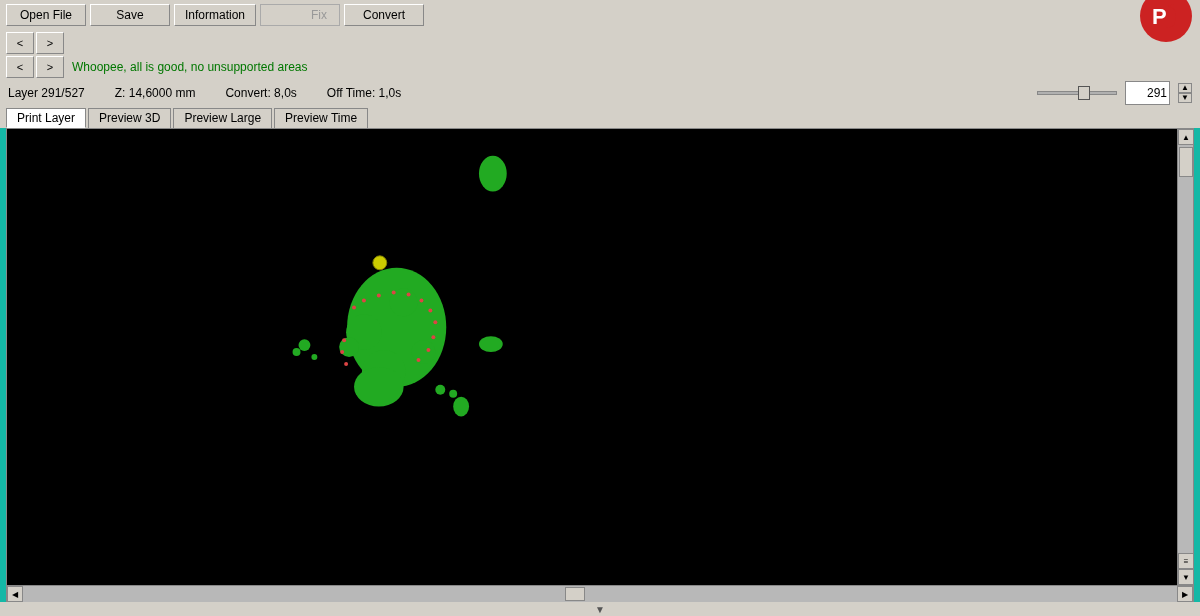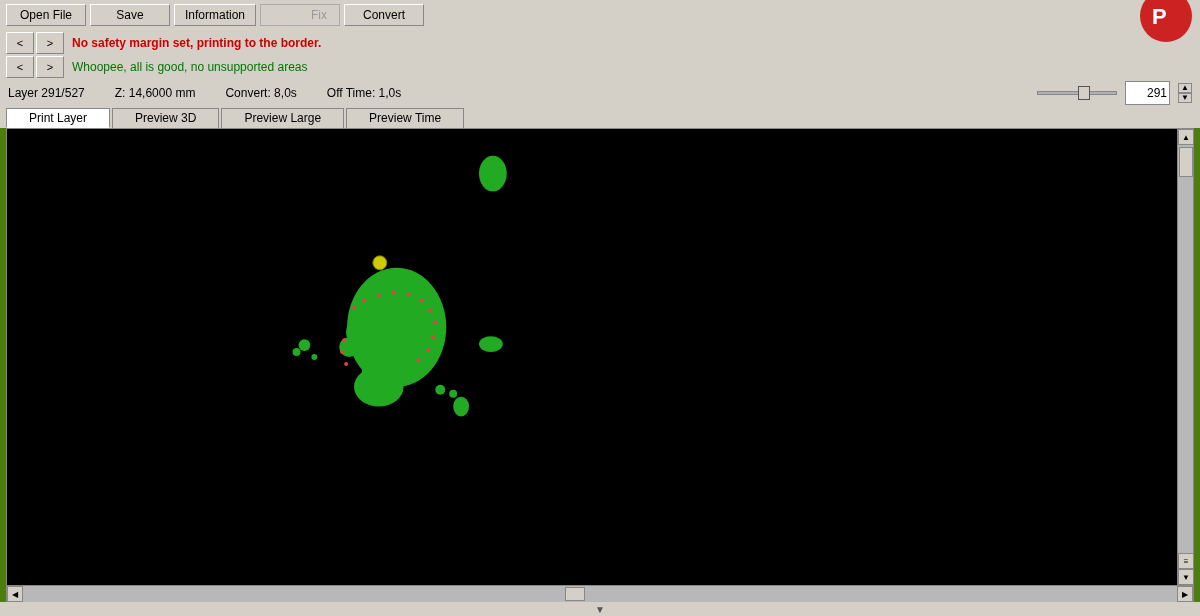--- a/index.html
+++ b/index.html
@@ -146,40 +146,40 @@
     }
 
     
     .tab-row {
       display: flex;
       padding: 2px 6px 0 6px;
       background: #d4d0c8;
       gap: 2px;
     }
     .tab {
-      padding: 2px 22px;
+      padding: 2px 10px;
       font-size: 12px;
       background: #d4d0c8;
       border: 1px solid #888;
       border-bottom: none;
       cursor: pointer;
       position: relative;
     }
     .tab.active {
       background: #ffffff;
       z-index: 2;
       border-bottom: 1px solid #fff;
     }
 
     .app-container {
       width: 1200px;
       height: 616px;
       display: flex;
       flex-direction: column;
-      background: #4d7c0f;
+      background: #14b8a6;
       position: relative;
     }
   </style>
 </head>
 <body>
 
 <div class="app-container">
 
   <div class="toolbar">
     <button>Open File</button>
@@ -196,21 +196,20 @@
       </svg>
     </div>
   </div>
 
   <div class="message-area">
     <div style="display:flex; align-items:center; gap:8px;">
       <div class="nav-btn-group">
         <button class="nav-btn">&lt;</button>
         <button class="nav-btn">&gt;</button>
       </div>
-      <div class="msg-warning">No safety margin set, printing to the border.</div>
     </div>
     <div style="display:flex; align-items:center; gap:8px; margin-top:2px;">
       <div class="nav-btn-group">
         <button class="nav-btn">&lt;</button>
         <button class="nav-btn">&gt;</button>
       </div>
       <div class="msg-ok">Whoopee, all is good, no unsupported areas</div>
     </div>
   </div>
 

